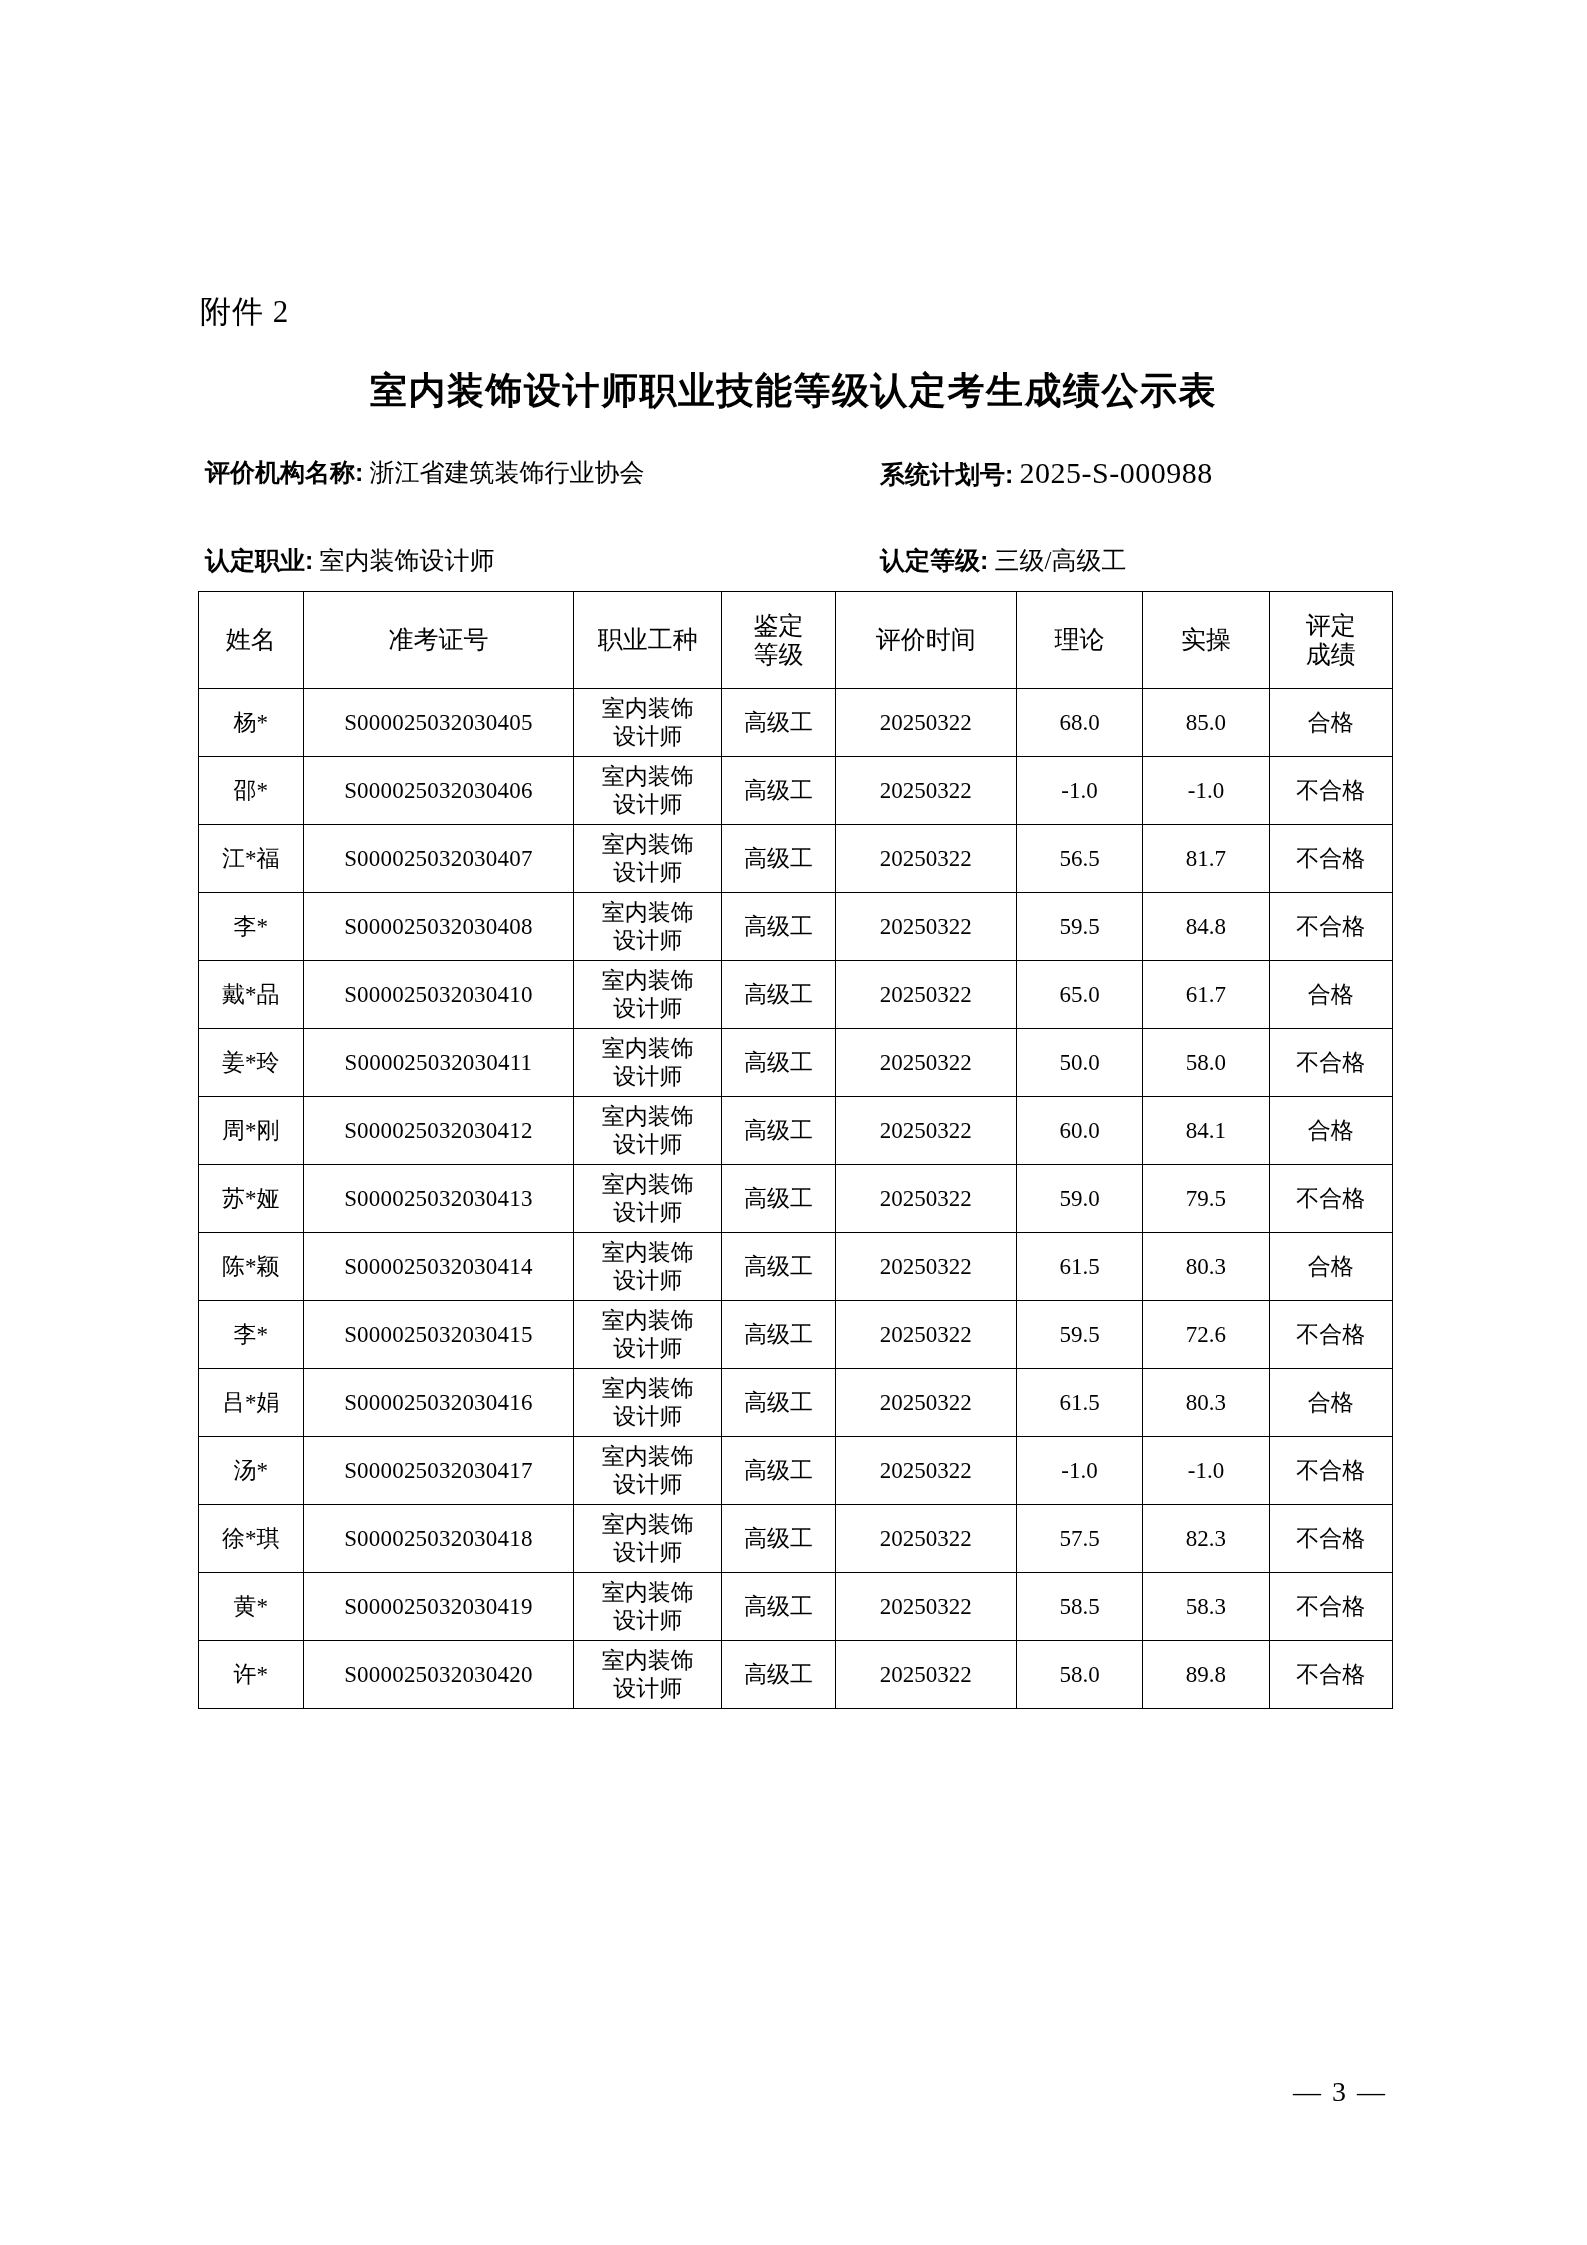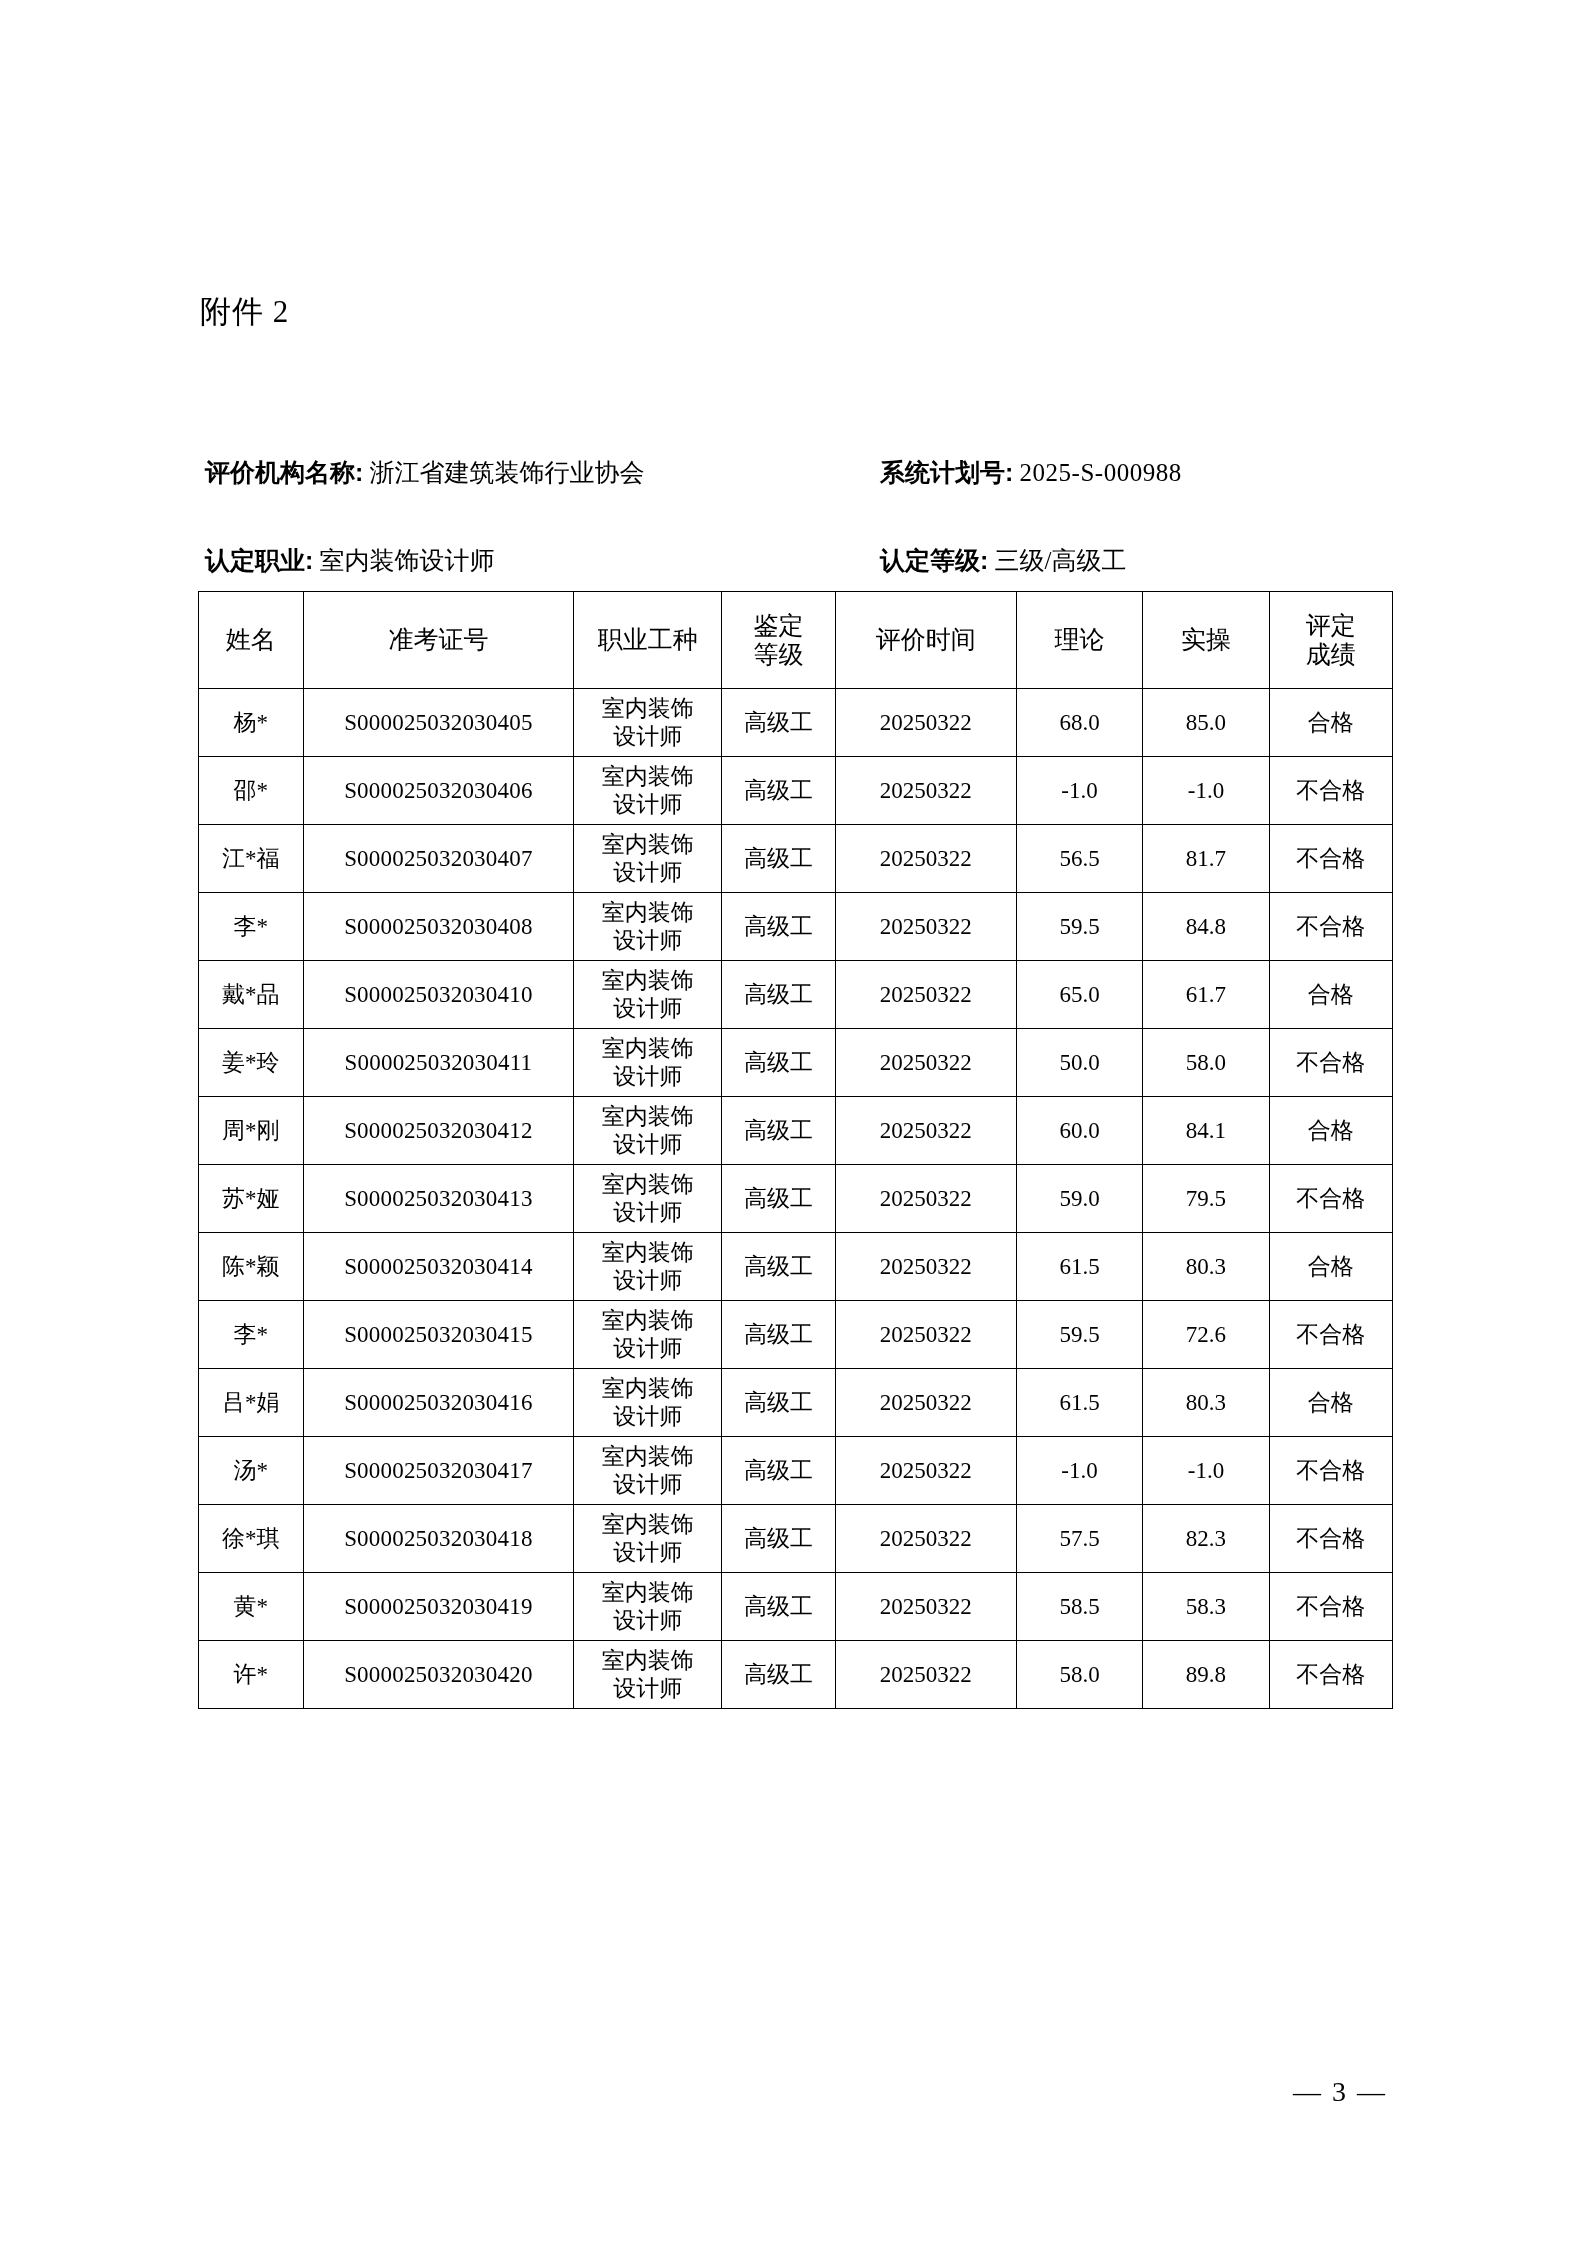--- a/index.html
+++ b/index.html
@@ -70,21 +70,21 @@
     font-weight: bold;
     font-family: "Liberation Sans", "DejaVu Sans", sans-serif;
     font-size: 25px;
   }
   .meta-value {
     font-family: "Liberation Serif", "DejaVu Serif", serif;
     font-size: 25px;
   }
   .meta-value-mono {
     font-family: "Liberation Serif", "DejaVu Serif", serif;
-    font-size: 25px;
+    font-size: 30px;
     letter-spacing: 0.5px;
   }
   table.scores {
     position: absolute;
     left: 198px;
     top: 590px;
     width: 1195px;
     border-collapse: collapse;
     table-layout: fixed;
   }
@@ -131,20 +131,21 @@
     letter-spacing: 2px;
   }
 </style>
 </head>
 <body>
 
 <div class="page">
 
   <div class="attachment-label">附件 2</div>
 
+  <div class="doc-title">室内装饰设计师职业技能等级认定考生成绩公示表</div>
 
   <div class="meta" style="top: 455px; text-decoration: underline;">
     <div class="meta-row meta-row-1">
       <div class="meta-left">
         <span class="meta-label">评价机构名称:</span>
         <span class="meta-value">浙江省建筑装饰行业协会</span>
       </div>
       <div class="meta-right">
         <span class="meta-label">系统计划号:</span>
         <span class="meta-value-mono">2025-S-000988</span>

